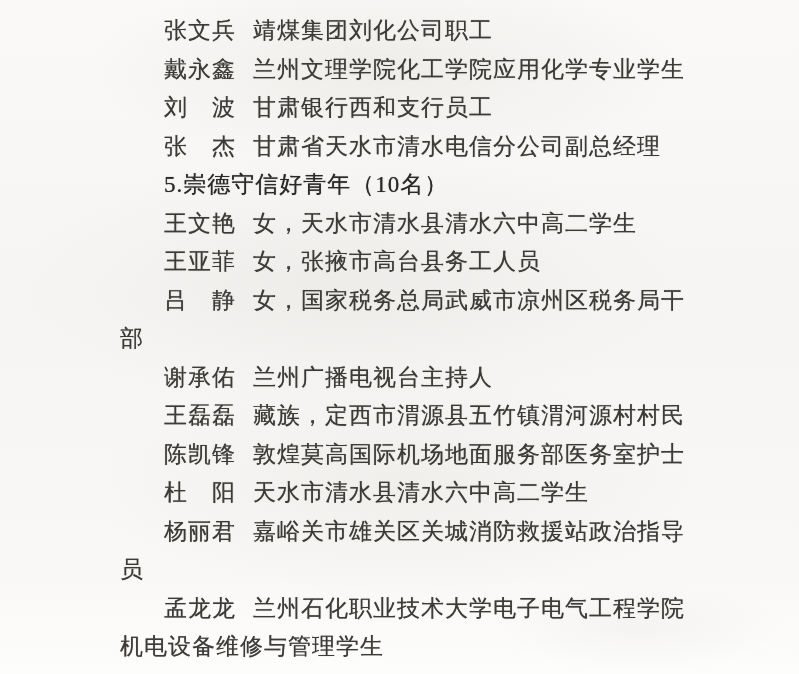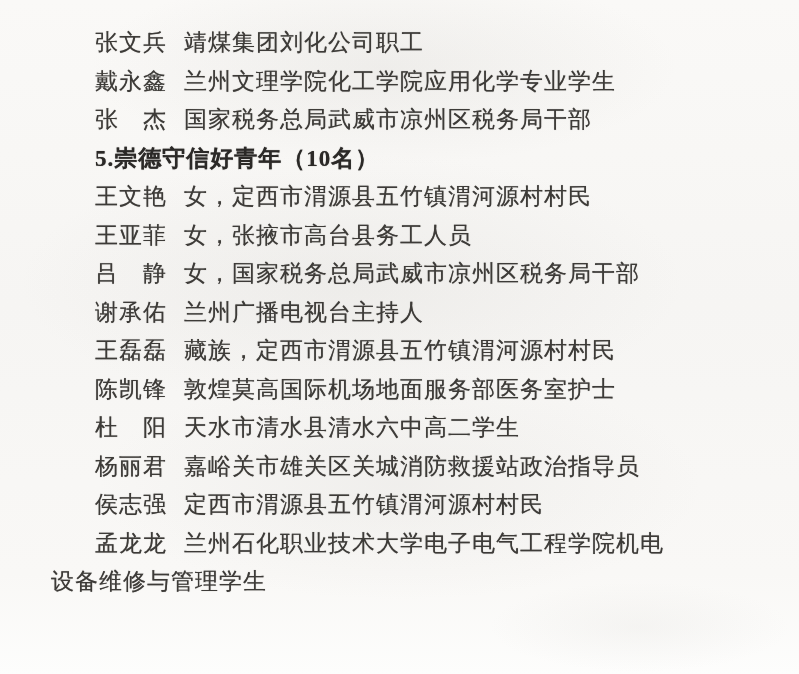--- a/index.html
+++ b/index.html
@@ -19,73 +19,73 @@
     height: 674px;
     background:
       radial-gradient(ellipse 420px 140px at 48% 10%, rgba(196,193,188,0.20), transparent 70%),
       radial-gradient(ellipse 460px 180px at 44% 42%, rgba(198,195,190,0.18), transparent 72%),
       radial-gradient(ellipse 420px 160px at 50% 72%, rgba(198,195,190,0.16), transparent 72%),
       radial-gradient(ellipse 200px 60px at 80% 93%, rgba(205,202,197,0.14), transparent 75%),
       linear-gradient(180deg, #faf9f7 0%, #f6f5f3 45%, #f9f8f6 85%, #fdfdfc 100%);
   }
   .doc-text {
     position: absolute;
-    top: 12px;
+    top: 0;
     left: 0;
     box-sizing: border-box;
     width: 724px;
-    padding: 12px 38px 0 51px;
+    padding: 12px 38px 0 120px;
     font-size: 23px;
     line-height: 38.5px;
     letter-spacing: 1px;
     color: var(--text-color, #3d3b38);
     text-shadow: 0 0 0.7px rgba(74,71,67,0.75);
   }
   .entry, .section-heading {
     margin: 0;
     text-indent: 44px;
   }
   .entry .name {
     margin-right: 17px;
   }
   .section-heading {
-    font-weight: 700;
+    font-weight: 400;
     color: var(--heading-color, #2b2927);
     text-shadow: 0 0 0.8px rgba(43,41,39,0.8);
   }
 </style>
 </head>
 <body style="background: rgb(251, 250, 248);">
 
 <div class="scan-page">
   <div class="doc-text">
 
     <p class="entry"><span class="name">张文兵</span><span class="desc">靖煤集团刘化公司职工</span></p>
 
     <p class="entry"><span class="name">戴永鑫</span><span class="desc">兰州文理学院化工学院应用化学专业学生</span></p>
 
+    <p class="entry"><span class="name">刘　波</span><span class="desc">甘肃银行西和支行员工</span></p>
 
-    <p class="entry"><span class="name">张　杰</span><span class="desc">国家税务总局武威市凉州区税务局干部</span></p>
+    <p class="entry"><span class="name">张　杰</span><span class="desc">甘肃省天水市清水电信分公司副总经理</span></p>
 
     <p class="section-heading">5.崇德守信好青年（10名）</p>
 
-    <p class="entry"><span class="name">王文艳</span><span class="desc">女，定西市渭源县五竹镇渭河源村村民</span></p>
+    <p class="entry"><span class="name">王文艳</span><span class="desc">女，天水市清水县清水六中高二学生</span></p>
 
     <p class="entry"><span class="name">王亚菲</span><span class="desc">女，张掖市高台县务工人员</span></p>
 
     <p class="entry"><span class="name">吕　静</span><span class="desc">女，国家税务总局武威市凉州区税务局干部</span></p>
 
     <p class="entry"><span class="name">谢承佑</span><span class="desc">兰州广播电视台主持人</span></p>
 
     <p class="entry"><span class="name">王磊磊</span><span class="desc">藏族，定西市渭源县五竹镇渭河源村村民</span></p>
 
     <p class="entry"><span class="name">陈凯锋</span><span class="desc">敦煌莫高国际机场地面服务部医务室护士</span></p>
 
     <p class="entry"><span class="name">杜　阳</span><span class="desc">天水市清水县清水六中高二学生</span></p>
 
     <p class="entry"><span class="name">杨丽君</span><span class="desc">嘉峪关市雄关区关城消防救援站政治指导员</span></p>
 
-    <p class="entry"><span class="name">侯志强</span><span class="desc">定西市渭源县五竹镇渭河源村村民</span></p>
 
     <p class="entry"><span class="name">孟龙龙</span><span class="desc">兰州石化职业技术大学电子电气工程学院机电设备维修与管理学生</span></p>
 
   </div>
 </div>
 
 </body></html>

